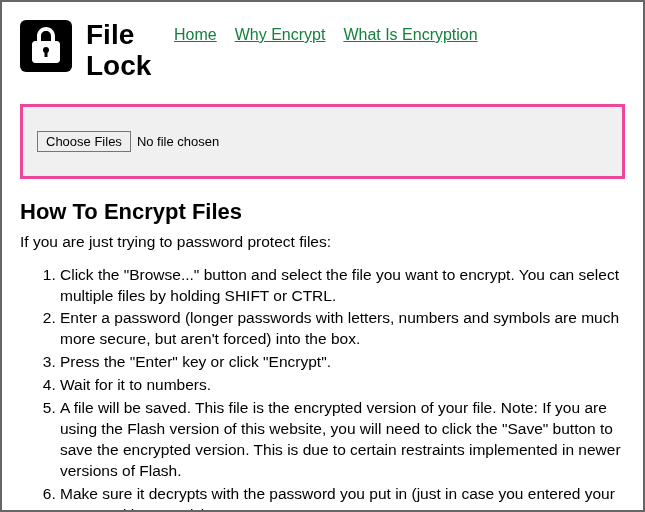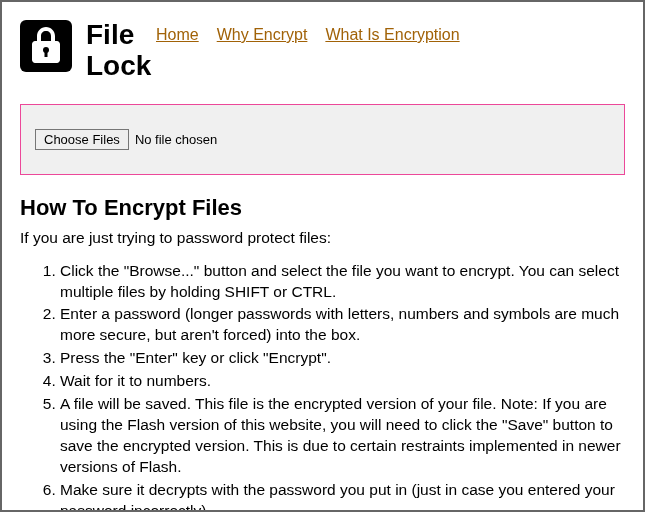--- a/index.html
+++ b/index.html
@@ -32,40 +32,41 @@
       background: #000;
       border-radius: 6px;
       display: flex;
       align-items: center;
       justify-content: center;
       flex-shrink: 0;
     }
     .title-and-nav {
       display: flex;
       flex: 1;
+      gap: 18px;
       align-items: flex-start;
     }
     .app-title {
       font-size: 28px;
       font-weight: bold;
       line-height: 1.1;
       width: 70px;
     }
     .nav {
       display: flex;
       gap: 18px;
       margin-top: 6px;
     }
     .nav a {
-      color: #a16207;
+      color: #15803d;
       font-size: 16px;
       text-decoration: underline;
     }
     .file-box {
-      border: 1px solid #ec4899;
+      border: 3px solid #ec4899;
       background: #f0f0f0;
       padding: 24px 14px;
       margin-bottom: 20px;
       display: flex;
       align-items: center;
       gap: 6px;
     }
     .choose-btn {
       font-family: Arial, sans-serif;
       font-size: 13px;

